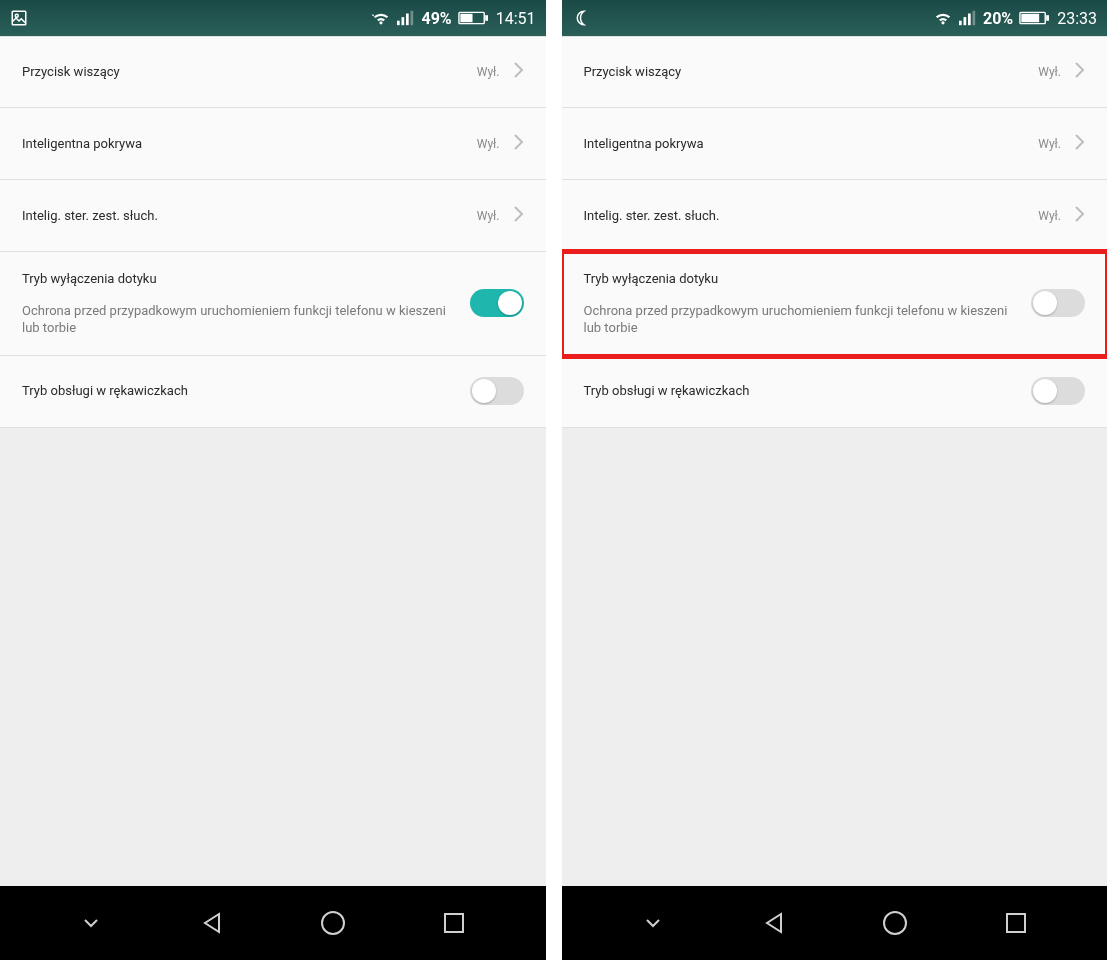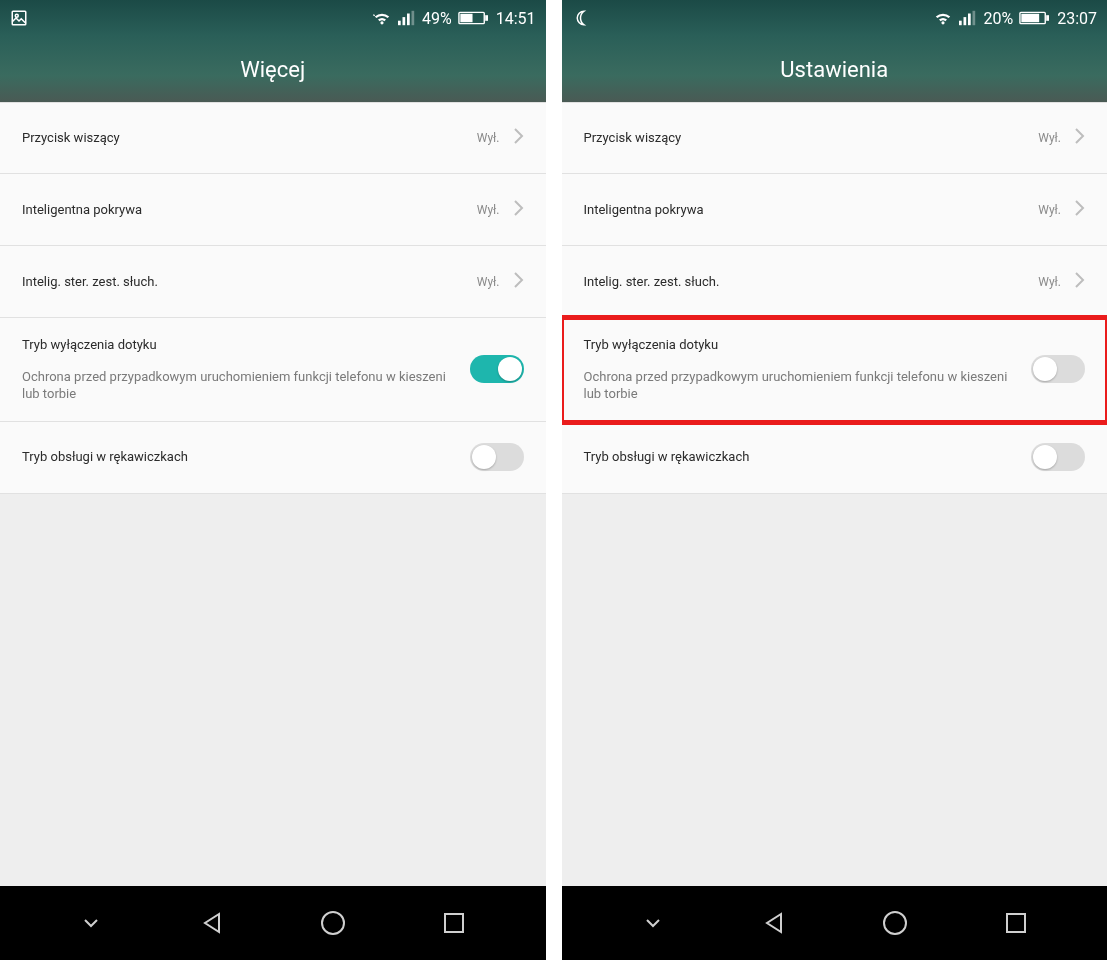--- a/index.html
+++ b/index.html
@@ -25,21 +25,21 @@
     background: linear-gradient(to bottom, #1b4a46, #2a5f58);
     color: #fff;
     display: flex;
     align-items: center;
     padding: 0 10px;
     font-size: 16px;
   }
   .statusbar .sb-left { display: flex; align-items: center; gap: 8px; }
   .statusbar .sb-right { margin-left: auto; display: flex; align-items: center; gap: 6px; }
   .sb-icon { display: inline-flex; align-items: center; justify-content: center; }
-  .sb-pct { font-weight: 400; }
+  .sb-pct { font-weight: 700; }
   .sb-time { font-weight: 400; margin-left: 2px; }
 
   
   .header {
     height: 66px;
     background: linear-gradient(to bottom, #2a5f58, #3a6b5f 60%, #4a5a54);
     color: #fff;
     display: flex;
     align-items: center;
     justify-content: center;
@@ -134,23 +134,20 @@
         <svg width="30" height="14" viewBox="0 0 32 14" fill="none" stroke="#fff" stroke-width="1.5">
             <rect x="1" y="1" width="27" height="12" rx="1"></rect>
             <rect x="29" y="4" width="3" height="6" fill="#fff" stroke="none"></rect>
             <rect x="2.5" y="2.5" width="13" height="9" fill="#fff" stroke="none"></rect>
           </svg>
       </span>
       <span class="sb-time">14:51</span>
     </div>
   </div>
 
-  <div class="header">
-    <span>Więcej</span>
-  </div>
 
   <div class="list">
 
     <div class="row first">
       <div class="texts">
           <span class="title">Przycisk wiszący</span>
         </div>
       <span class="value">Wył.</span>
       <span class="chev"><svg width="12" height="18" viewBox="0 0 12 18" fill="none" stroke="#bdbdbd" stroke-width="2">
             <path d="M3 2l7 7-7 7"></path>
@@ -247,27 +244,24 @@
           </svg>
       </span>
       <span class="sb-pct">20%</span>
       <span class="sb-icon">
         <svg width="30" height="14" viewBox="0 0 32 14" fill="none" stroke="#fff" stroke-width="1.5">
             <rect x="1" y="1" width="27" height="12" rx="1"></rect>
             <rect x="29" y="4" width="3" height="6" fill="#fff" stroke="none"></rect>
             <rect x="2.5" y="2.5" width="19" height="9" fill="#fff" stroke="none"></rect>
           </svg>
       </span>
-      <span class="sb-time">23:07</span>
-    </div>
-  </div>
-
-  <div class="header">
-    <span>Ustawienia</span>
-  </div>
+      <span class="sb-time">23:33</span>
+    </div>
+  </div>
+
 
   <div class="list">
 
     <div class="row first">
       <div class="texts">
           <span class="title">Przycisk wiszący</span>
         </div>
       <span class="value">Wył.</span>
       <span class="chev"><svg width="12" height="18" viewBox="0 0 12 18" fill="none" stroke="#bdbdbd" stroke-width="2">
             <path d="M3 2l7 7-7 7"></path>

